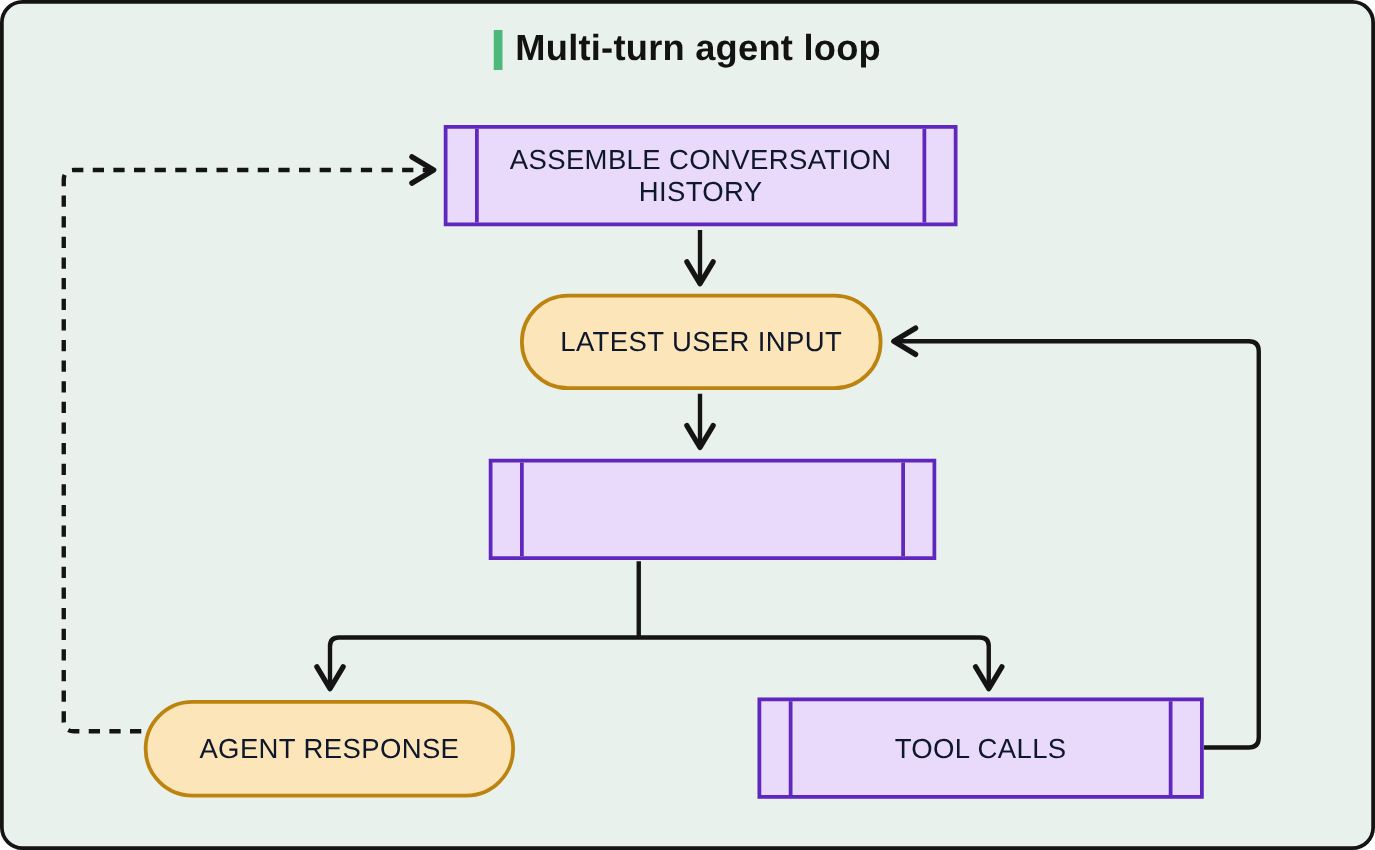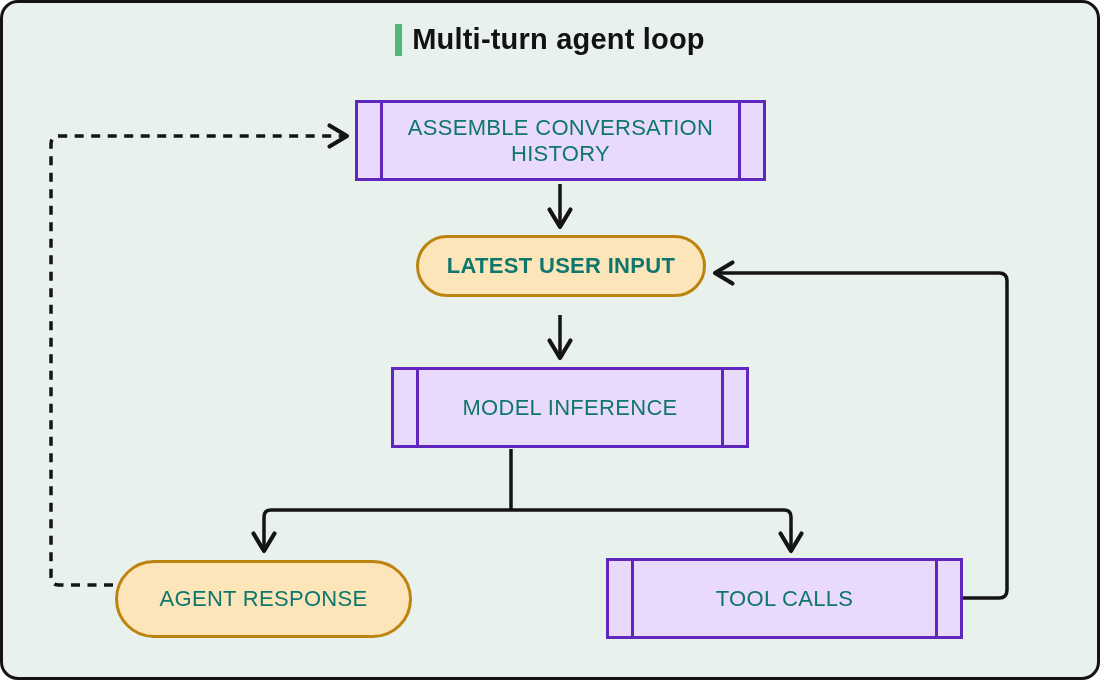--- a/index.html
+++ b/index.html
@@ -55,21 +55,21 @@
   .edge.dashed {
     stroke-dasharray: 9 7.5;
   }
   .node {
     position: absolute;
     box-sizing: border-box;
     display: flex;
     align-items: center;
     justify-content: center;
     text-align: center;
-    color: #0f766e;
+    color: #0f172a;
     font-size: 22px;
     font-weight: 500;
     line-height: 1.18;
     letter-spacing: 0.3px;
   }
   .subroutine {
     background: #e9dafb;
     border: 3px solid #5f27bd;
   }
   .subroutine .inner-line {
@@ -117,28 +117,27 @@
 
     <path class="edge" d="M960,595 L996,595 Q1004,595 1004,587 L1004,278 Q1004,270 996,270 L712,270" marker-end="url(#arrow)"></path>
   </svg>
 
   <div class="node subroutine" style="left:352px; top:97px; width:411px; height:81px;">
     <span class="inner-line left"></span>
     <span class="inner-line right"></span>
     <span class="node-label">ASSEMBLE CONVERSATION HISTORY</span>
   </div>
 
-  <div class="node stadium" style="left:413px; top:232px; width:290px; height:62px;font-weight:bold;">
+  <div class="node stadium" style="left:413px; top:232px; width:290px; height:77px;">
     <span class="node-label">LATEST USER INPUT</span>
   </div>
 
   <div class="node subroutine" style="left:388px; top:364px; width:358px; height:81px;">
     <span class="inner-line left"></span>
     <span class="inner-line right"></span>
-    <span class="node-label">MODEL INFERENCE</span>
   </div>
 
   <div class="node subroutine" style="left:603px; top:555px; width:357px; height:81px;">
     <span class="inner-line left"></span>
     <span class="inner-line right"></span>
     <span class="node-label">TOOL CALLS</span>
   </div>
 
   <div class="node stadium" style="left:112px; top:557px; width:297px; height:78px;">
     <span class="node-label">AGENT RESPONSE</span>

